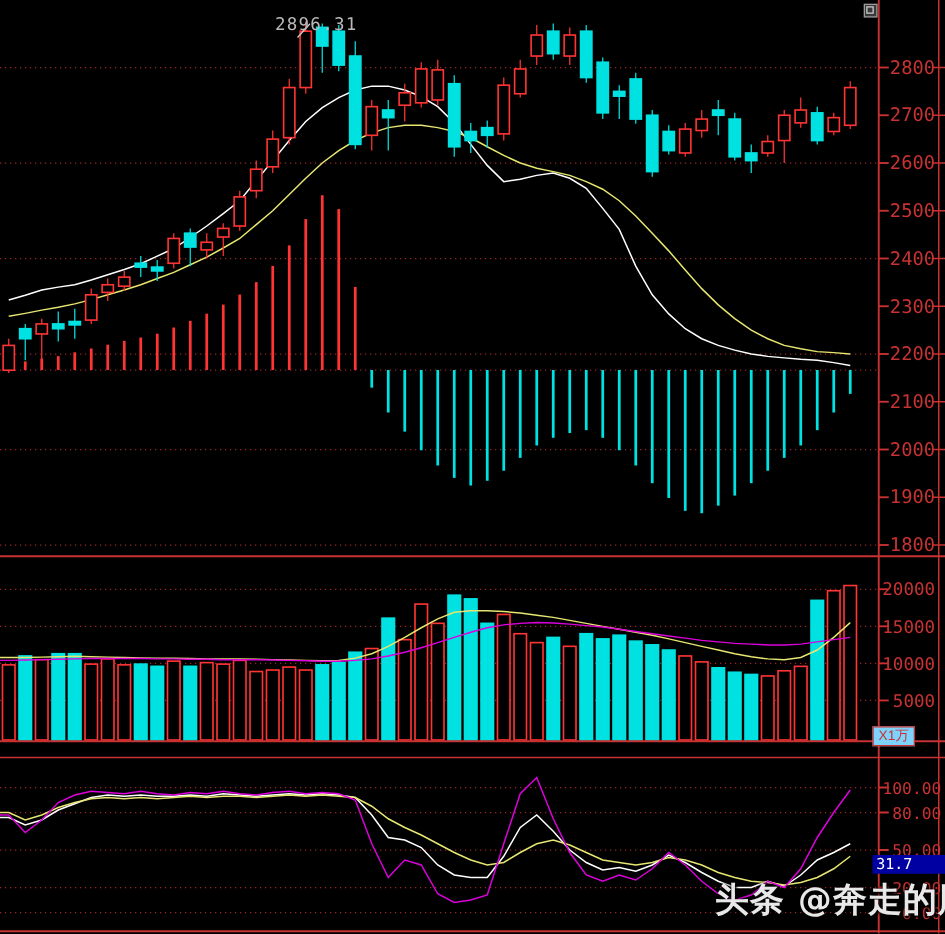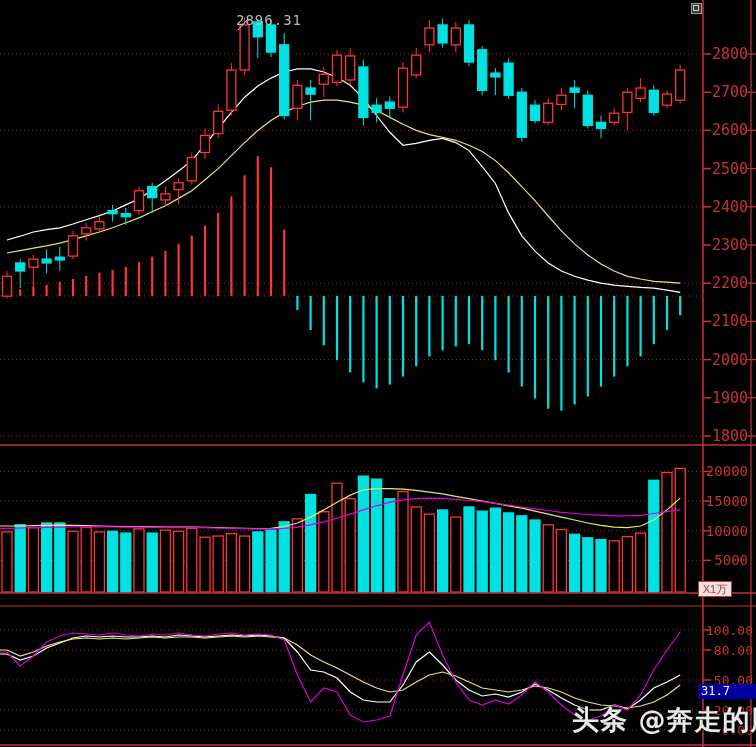--- a/index.html
+++ b/index.html
@@ -1,25 +1,25 @@
 <!DOCTYPE html>
 <html><head>
 <meta charset="utf-8">
 <style>
   html,body{margin:0;padding:0;background:#000;}
   #screen{position:relative;width:756px;height:747px;background:#000;overflow:hidden;
           font-family:"Liberation Sans", sans-serif;}
   #chart-svg{position:absolute;left:0;top:0;}
   .overlay{position:absolute;white-space:nowrap;}
-  #peak-label{left:236px;top:12px;color:#b9b9b9;font-size:14px;letter-spacing:1px;
+  #peak-label{left:220px;top:12px;color:#b9b9b9;font-size:14px;letter-spacing:1px;
               font-family:"DejaVu Sans Mono", monospace;}
   #win-icon{left:691px;top:3px;width:9px;height:9px;border:1px solid #9a9a9a;background:#3a3a3a;}
   #win-icon:after{content:"";position:absolute;left:1px;top:1px;width:4px;height:4px;border:1px solid #cfcfcf;}
   #vol-unit{left:698px;top:581px;width:32px;height:14px;border:1px solid #c83232;color:#c83232;
-            font-size:11px;line-height:14px;text-align:center;background:#e5e5e5;}
+            font-size:11px;line-height:14px;text-align:center;background:#7dd3fc;}
   #kdj-badge{left:698px;top:684px;width:57px;height:15px;background:#0000a2;color:#ffffff;
              font-size:12px;line-height:15px;padding-left:3px;font-family:"DejaVu Sans Mono", monospace;}
   #watermark{left:572px;top:702px;color:#e8e8e8;font-size:27px;font-weight:bold;
              text-shadow:1px 1px 2px #000,0 0 3px #000;letter-spacing:1px;
              font-family:"DejaVu Sans", sans-serif;}
 </style>
 </head>
 <body>
 
 <div id="screen">

